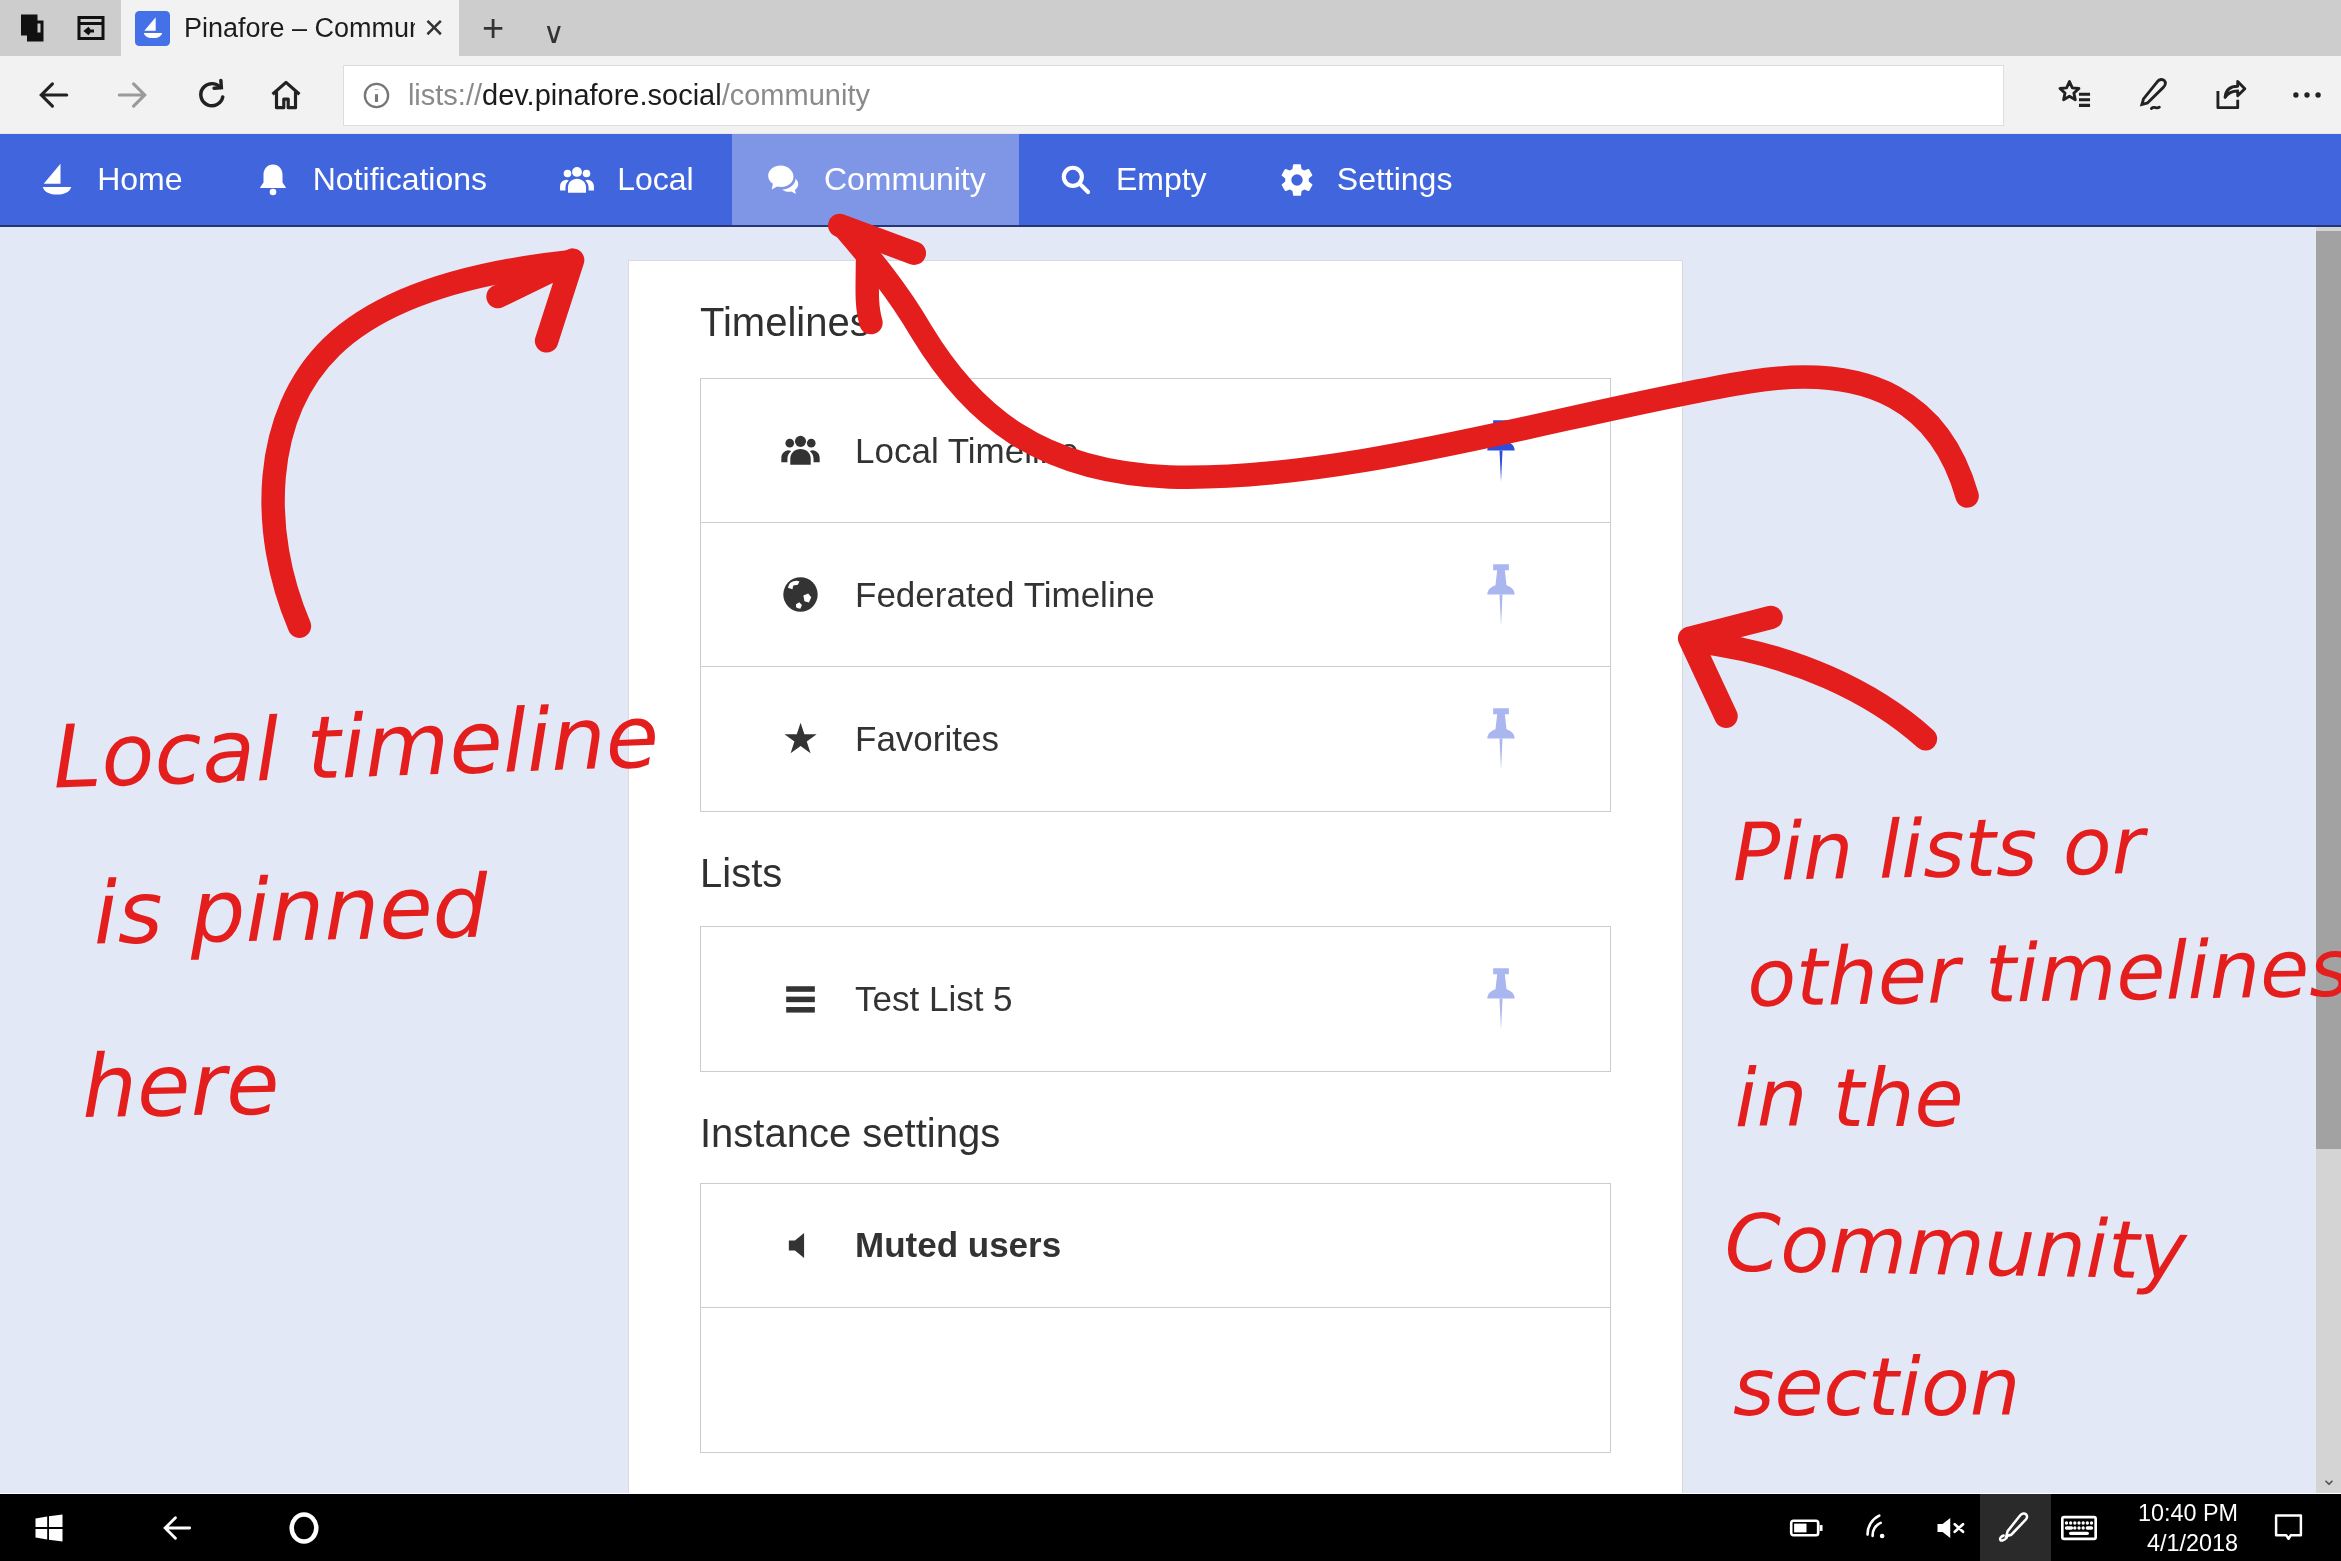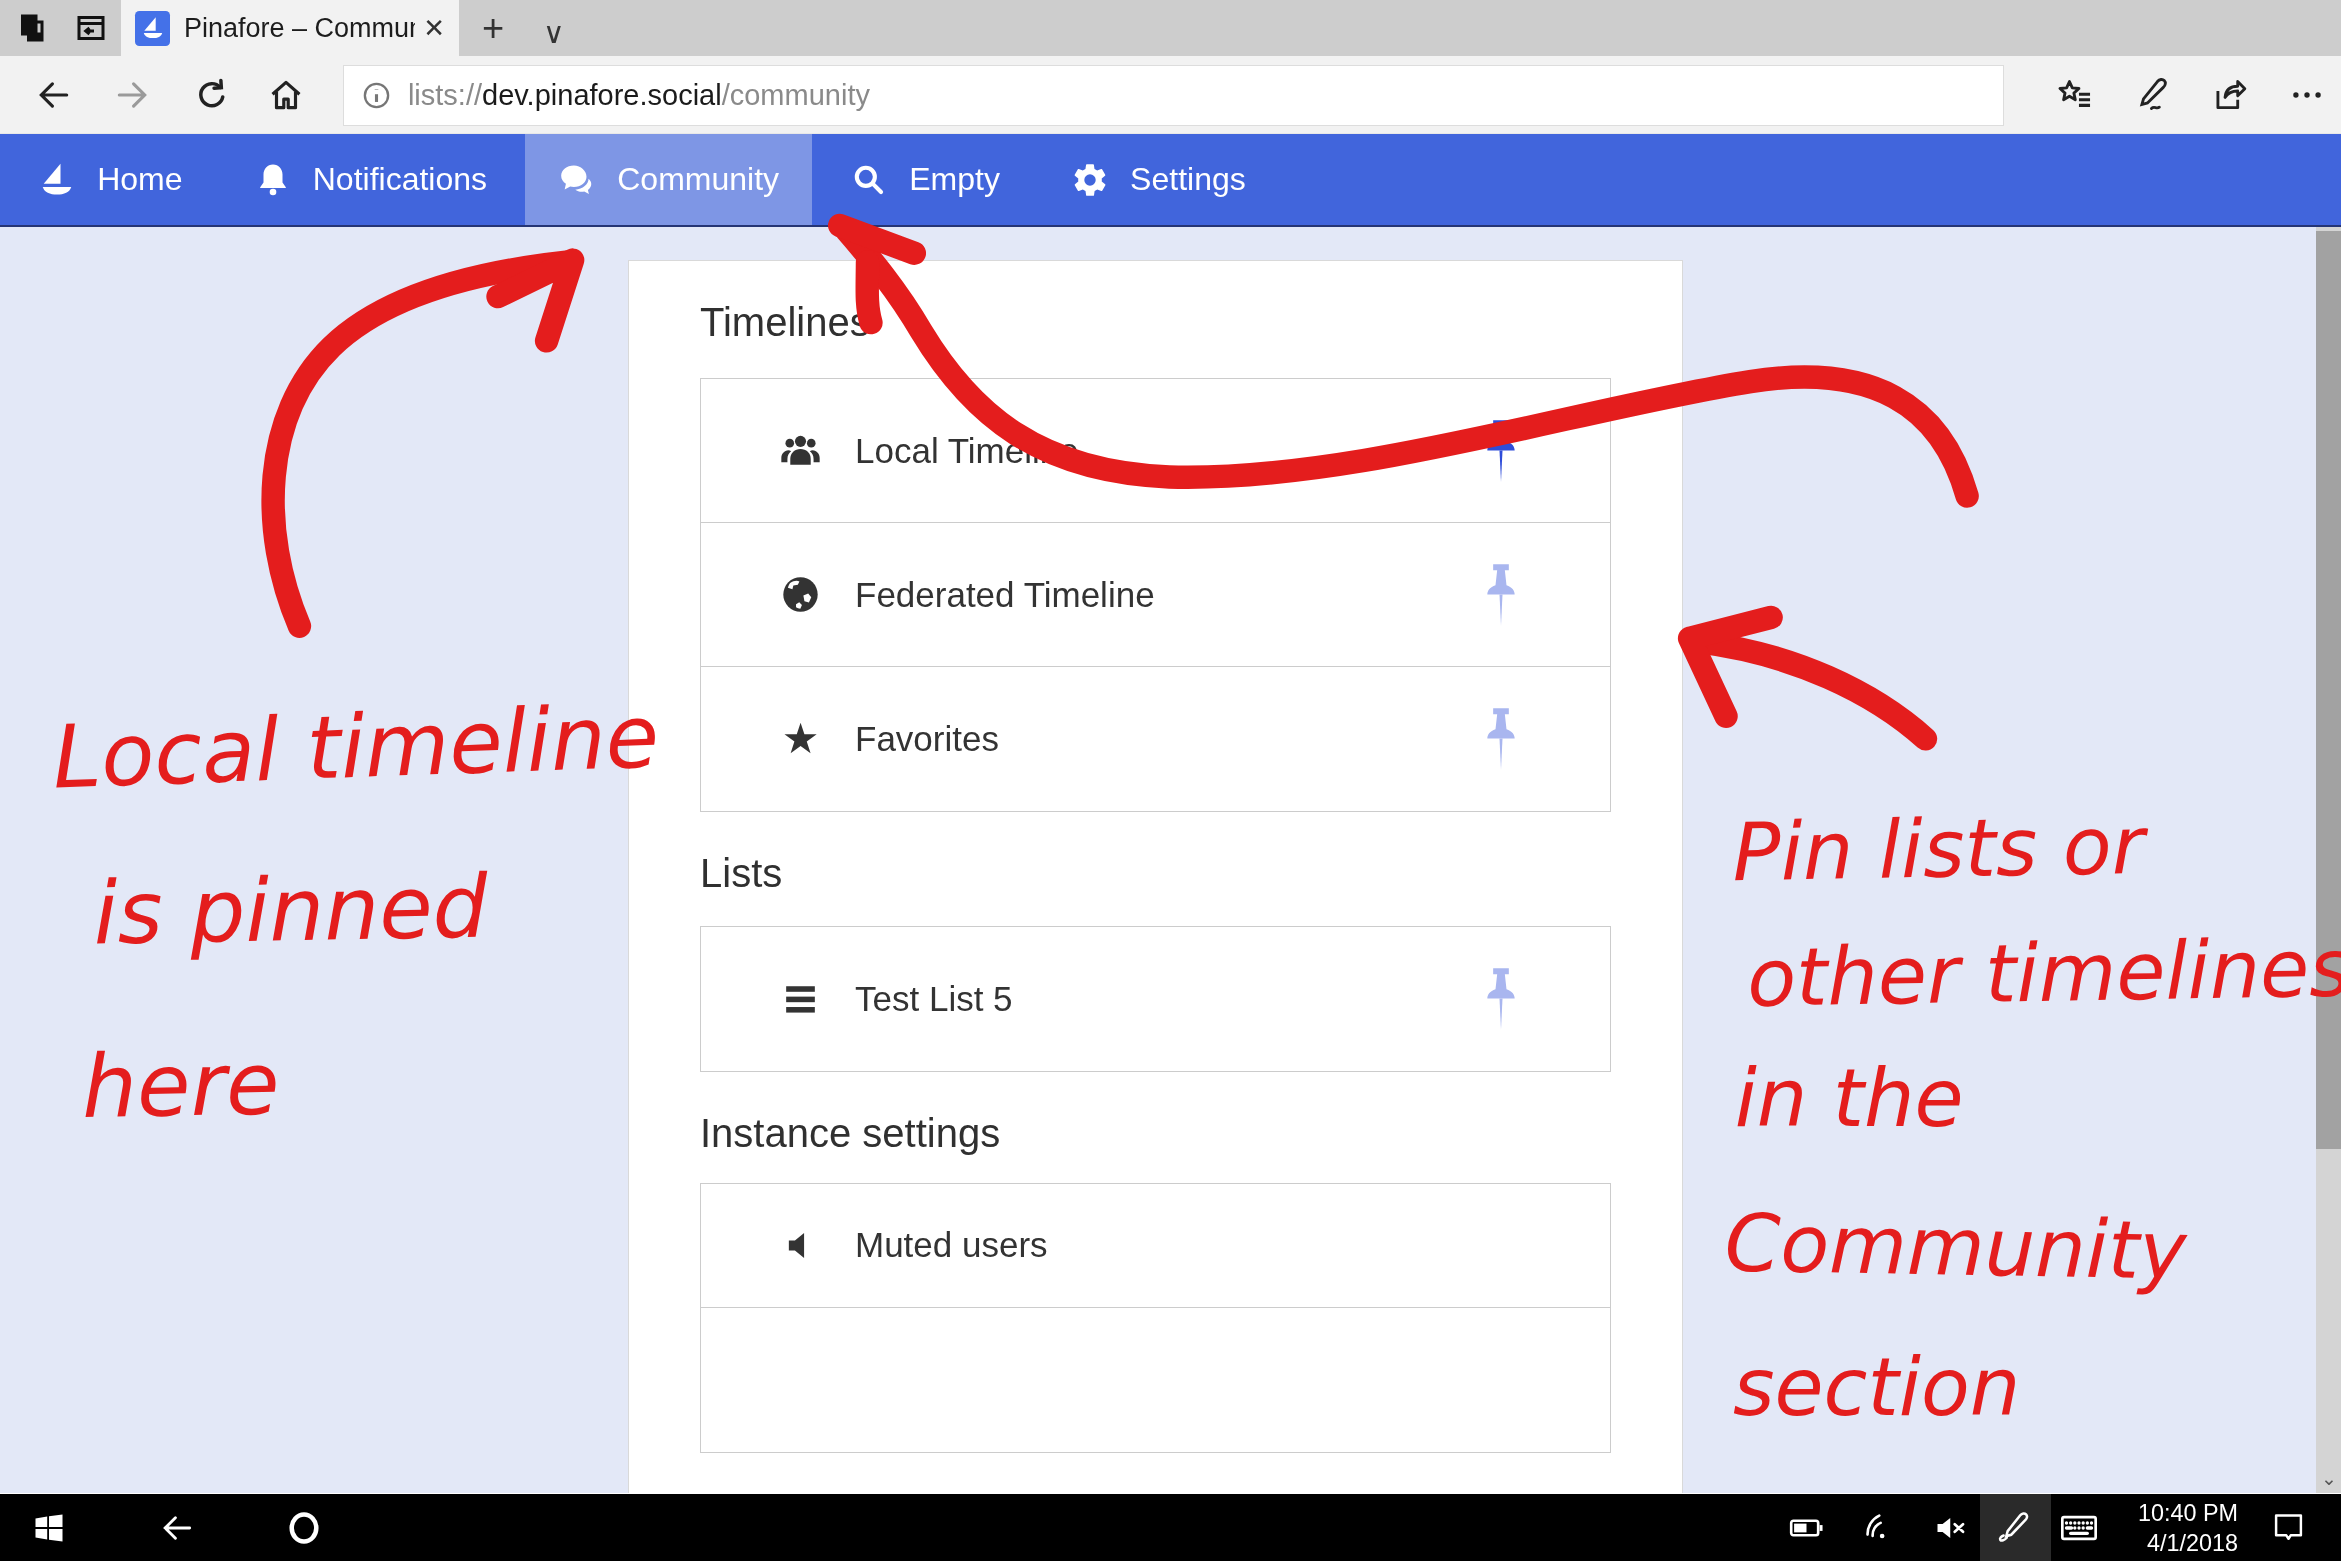--- a/index.html
+++ b/index.html
@@ -39,21 +39,21 @@
 
   
   #content { position:absolute; left:0; top:227px; width:2342px; height:1266px; background:var(--content-bg); overflow:hidden; }
   #card { position:absolute; left:628px; top:33px; width:1055px; height:1235px; background:var(--card-bg);
           border:0.9px solid #d9d9d9; padding:0 71px; overflow:hidden; }
   .sec-heading { margin-top:41px; font-size:40px; font-weight:400; color:#303030; line-height:1; }
   .listbox { border:0.9px solid var(--row-border); background:#fff; }
   .listbox.m1 { margin-top:36px; } .listbox.m2 { margin-top:33px; } .listbox.m3 { margin-top:29.5px; }
   .lrow { position:relative; display:flex; align-items:center; height:144px; border-bottom:0.9px solid var(--row-border); cursor:pointer; }
   .lrow:last-child { border-bottom:none; }
-  .lrow.h143 { height:124px; }
+  .lrow.h143 { height:124px;font-weight:bold; }
   .ricon { width:43px; height:43px; margin-left:78px; color:#333; display:flex; align-items:center; justify-content:center; }
   .ricon .glyph { font-size:42px; color:#333; line-height:1; }
   .rlabel { font-size:35px; color:#333; margin-left:33px; }
   .pin { position:absolute; right:89px; top:50%; transform:translateY(-50%); width:40px; height:68px; }
   .pin.pinned { color:var(--pin-pinned); } .pin.unpinned { color:var(--pin-unpinned); }
 
   
   #scrollbar { position:absolute; right:0; top:227px; width:26px; height:1266px; background:#d4d4d4; }
   #scroll-thumb { position:absolute; left:0; top:3.5px; width:26px; height:918px; background:#a2a2a2; }
   #scroll-down { position:absolute; left:0; bottom:0; width:26px; height:29.5px; background:#d4d4d4;
@@ -175,20 +175,33 @@
         <span class="nlabel">Home</span>
       </div>
       <div class="nav-item">
         <span class="nicon">
           <svg class="fit" viewBox="0 0 24 24" fill="currentColor">
             <path d="M12,2.2 c3.6,0 6,2.8 6,6.4 v5 l2.1,2.9 v0.6 H3.9 v-0.6 L6,13.6 v-5 C6,5 8.4,2.2 12,2.2 z"></path>
             <circle cx="12" cy="19.6" r="2.1"></circle>
           </svg>
         </span>
         <span class="nlabel">Notifications</span>
+      </div>
+      <div class="nav-item">
+        <span class="nicon">
+          <svg class="fit" viewBox="0 0 24 24" fill="currentColor">
+            <circle cx="6" cy="7.9" r="2.4"></circle>
+            <circle cx="18" cy="7.9" r="2.4"></circle>
+            <circle cx="12" cy="6.9" r="3.1"></circle>
+            <path d="M12,11.2 c3.2,0 5.7,2.2 5.7,5.5 V20 H6.3 v-3.3 C6.3,13.4 8.8,11.2 12,11.2 z"></path>
+            <path d="M5.3,11.9 c-2.4,0.3 -4,1.9 -4,4.3 V18.6 h3.4 v-1.9 c0,-1.9 0.8,-3.4 2.1,-4.3 C6.3,12.1 5.8,11.9 5.3,11.9 z"></path>
+            <path d="M18.7,11.9 c2.4,0.3 4,1.9 4,4.3 V18.6 h-3.4 v-1.9 c0,-1.9 -0.8,-3.4 -2.1,-4.3 C17.7,12.1 18.2,11.9 18.7,11.9 z"></path>
+          </svg>
+        </span>
+        <span class="nlabel">Local</span>
       </div>
       <div class="nav-item selected">
         <span class="nicon">
           <svg class="fit" viewBox="0 0 24 24" fill="currentColor">
             <path d="M10,2.8 C5.5,2.8 2,5.7 2,9.3 c0,2.1 1.2,3.9 3,5.1 L4.2,18 l3.5,-1.9 c0.7,0.2 1.5,0.3 2.3,0.3 4.5,0 8,-2.9 8,-6.5 S14.5,2.8 10,2.8 z"></path>
             <path d="M19.3,11.2 c1.1,0.9 1.7,2.1 1.7,3.4 0,1.5 -0.8,2.8 -2.1,3.7 l0.6,2.5 -2.9,-1.6 c-0.5,0.1 -1.1,0.2 -1.6,0.2 -1.6,0 -3,-0.5 -4.1,-1.3 4.7,-0.5 8.4,-3.2 8.4,-6.9 z"></path>
           </svg>
         </span>
         <span class="nlabel">Community</span>
       </div>

